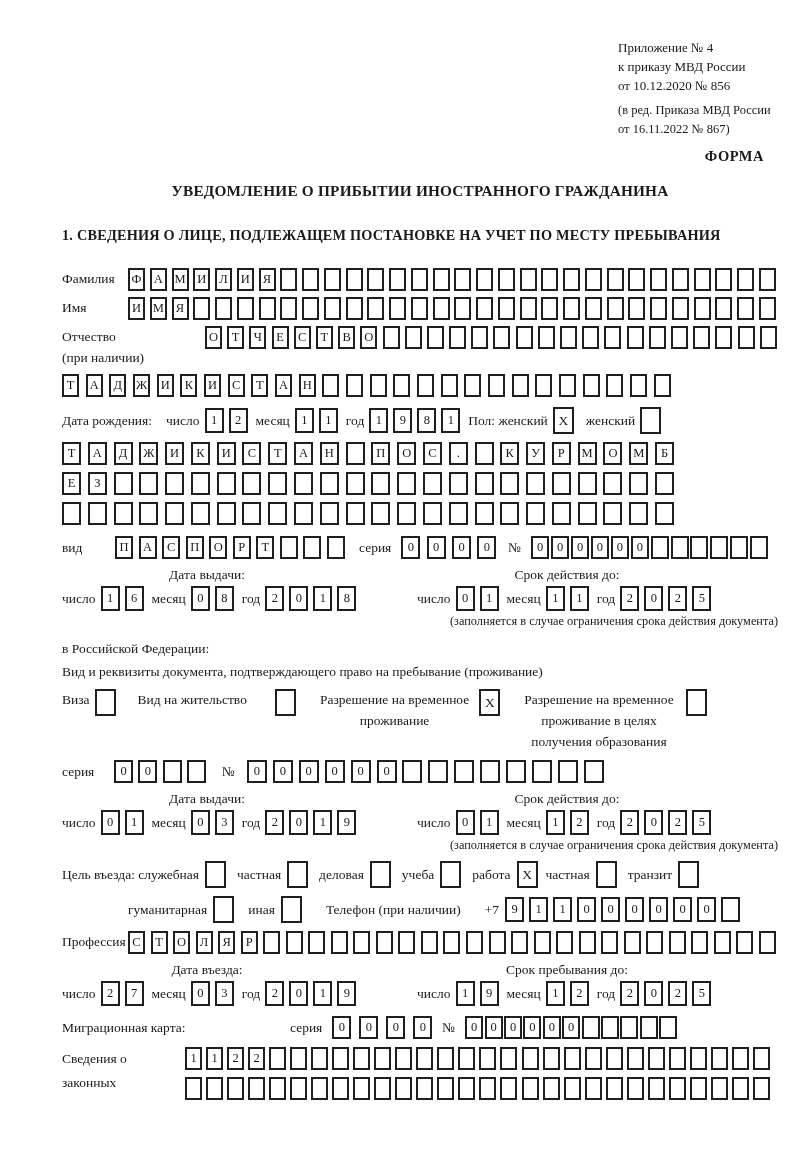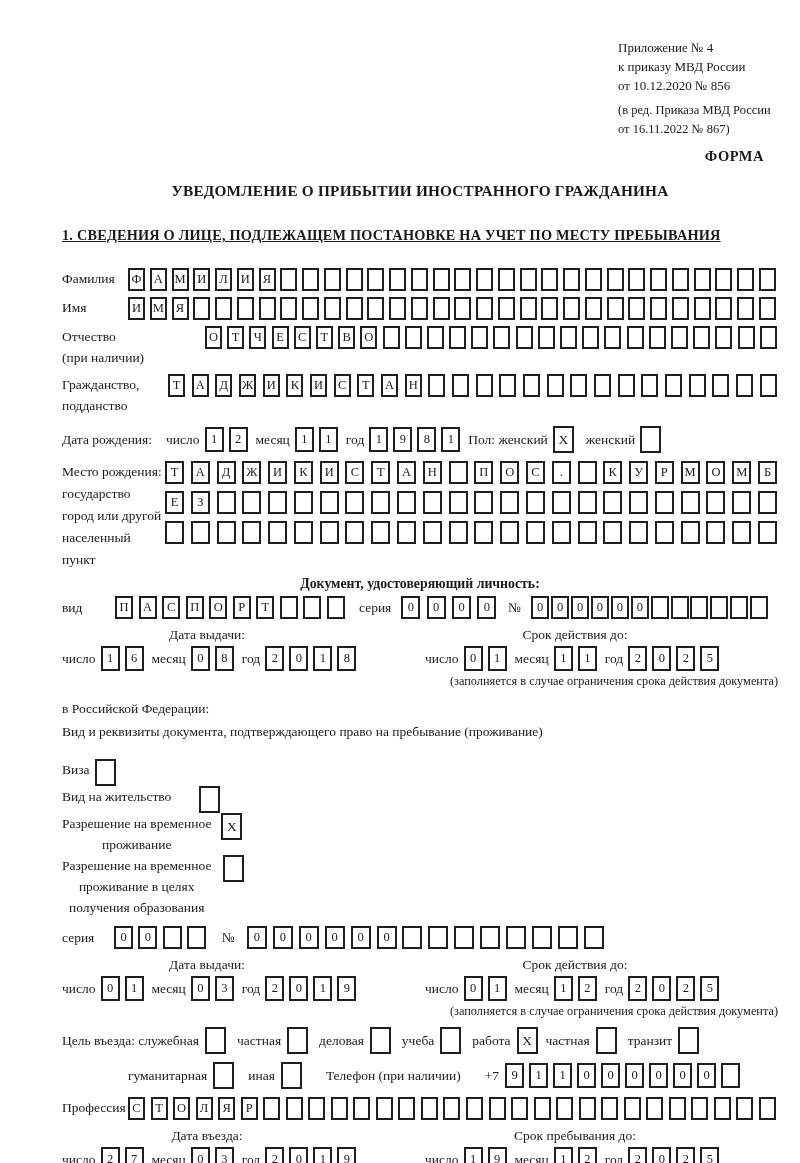--- a/index.html
+++ b/index.html
@@ -17,21 +17,21 @@
 
   
   .annex{position:absolute;left:618px;top:38px;font-size:13px;line-height:19px;}
   .annex .amend{margin-top:6px;font-size:12.5px;}
   .forma{position:absolute;right:36px;top:148px;font-weight:bold;font-size:14.5px;letter-spacing:.5px;}
 
   
   .title{margin-top:180px;text-align:center;font-weight:bold;font-size:15.3px;line-height:22px;letter-spacing:.2px;}
   .title-underline{display:inline-block;width:56px;border-bottom:2px solid #1a1a1a;height:14px;margin-left:10px;}
 
-  .section-heading{margin-top:25px;font-weight:bold;font-size:14.3px;letter-spacing:.2px;text-decoration:underline;}
+  .section-heading{margin-top:25px;font-weight:bold;font-size:14.3px;letter-spacing:.2px;}
 
   
   .row{display:flex;align-items:flex-start;margin-top:6px;}
   .flabel{font-size:13.5px;line-height:22px;flex:none;}
   .lblcol{flex:none;font-size:13.5px;line-height:21px;}
 
   .cellrow{display:flex;justify-content:space-between;flex:none;}
   .cell{
     box-sizing:border-box;flex:none;
     display:flex;align-items:center;justify-content:center;
@@ -49,37 +49,37 @@
   .w-type{width:230px;} .w-type .cell{width:18px;}
   .w-docser{width:95px;}  .w-docser .cell{width:19px;}
   .w-docnum{width:237px;} .w-docnum .cell{width:18px;}
   .w-resser{width:92px;}  .w-resser .cell{width:19px;}
   .w-resnum{width:357px;} .w-resnum .cell{width:20px;}
   .w-migser{width:100px;} .w-migser .cell{width:19px;}
   .w-mignum{width:212px;} .w-mignum .cell{width:18px;}
   .w-phone{width:235px;}  .w-phone .cell{width:19px;height:25px;}
 
   
-  .dates-row{display:flex;margin-top:8px;gap:8px;}
+  .dates-row{display:flex;margin-top:8px;}
   .date-group{flex:none;}
   .dg-left{width:355px;}
   .dg-right{width:330px;}
   .date-heading{text-align:center;font-size:13.5px;}
   .date-fields{display:flex;align-items:center;margin-top:3px;}
   .date-fields .dlabel{font-size:13.5px;margin-right:5px;}
   .grp-cells{display:flex;gap:5px;margin-right:8px;}
   .grp-cells .cell{width:19px;height:25px;}
   .small-note{font-size:12.3px;text-align:right;margin-top:3px;}
 
   
   .cb{
     box-sizing:border-box;display:inline-flex;align-items:center;justify-content:center;
     width:21px;height:27px;border:2px solid #1f1f1f;font-size:13.5px;flex:none;background:#fff;
   }
-  .visa-row{display:flex;align-items:flex-start;margin-top:16px;flex-direction:column;}
+  .visa-row{display:flex;align-items:flex-start;margin-top:6px;}
   .visa-item{display:flex;align-items:flex-start;}
   .visa-item .vlabel{font-size:13.5px;line-height:21px;}
   .center-label{text-align:center;}
 
   .purpose-row{display:flex;align-items:center;margin-top:8px;flex-wrap:nowrap;}
   .purpose-row .plabel{font-size:13.5px;margin-right:6px;}
   .purpose-row .cb{margin-right:11px;}
 
   .doc-heading{text-align:center;font-weight:bold;font-size:13.8px;margin-top:5px;}
   .intro{font-size:13.5px;line-height:23px;margin-top:8px;}
@@ -209,24 +209,20 @@
           <span class="cell"></span>
           <span class="cell"></span>
           <span class="cell"></span>
           <span class="cell"></span>
           <span class="cell"></span>
           <span class="cell"></span>
         </div>
     </div>
 
     <div class="row">
-      <div class="lblcol" style="width:106px;">
-        <div>Гражданство,</div>
-        <div>подданство</div>
-      </div>
       <div class="cellrow w-citiz">
           <span class="cell">Т</span>
           <span class="cell">А</span>
           <span class="cell">Д</span>
           <span class="cell">Ж</span>
           <span class="cell">И</span>
           <span class="cell">К</span>
           <span class="cell">И</span>
           <span class="cell">С</span>
           <span class="cell">Т</span>
@@ -269,26 +265,20 @@
           <span class="cell">8</span>
           <span class="cell">1</span>
         </span>
       <span class="dlabel">Пол: женский</span>
       <span class="cb">X</span>
       <span class="dlabel" style="margin-left:12px;">женский</span>
       <span class="cb"></span>
     </div>
 
     <div class="row" style="margin-top:8px;">
-      <div class="lblcol" style="width:103px;line-height:22px;">
-        <div>Место рождения:</div>
-        <div>государство</div>
-        <div>город или другой</div>
-        <div>населенный пункт</div>
-      </div>
       <div class="stack">
         <div class="cellrow w-place">
             <span class="cell">Т</span>
             <span class="cell">А</span>
             <span class="cell">Д</span>
             <span class="cell">Ж</span>
             <span class="cell">И</span>
             <span class="cell">К</span>
             <span class="cell">И</span>
             <span class="cell">С</span>
@@ -357,21 +347,20 @@
             <span class="cell"></span>
             <span class="cell"></span>
             <span class="cell"></span>
             <span class="cell"></span>
             <span class="cell"></span>
             <span class="cell"></span>
           </div>
       </div>
     </div>
 
-    <div class="doc-heading">Документ, удостоверяющий личность:</div>
 
     <div class="row" style="margin-top:4px;align-items:center;">
       <div class="flabel" style="width:53px;">вид</div>
       <div class="cellrow w-type">
           <span class="cell">П</span>
           <span class="cell">А</span>
           <span class="cell">С</span>
           <span class="cell">П</span>
           <span class="cell">О</span>
           <span class="cell">Р</span>

